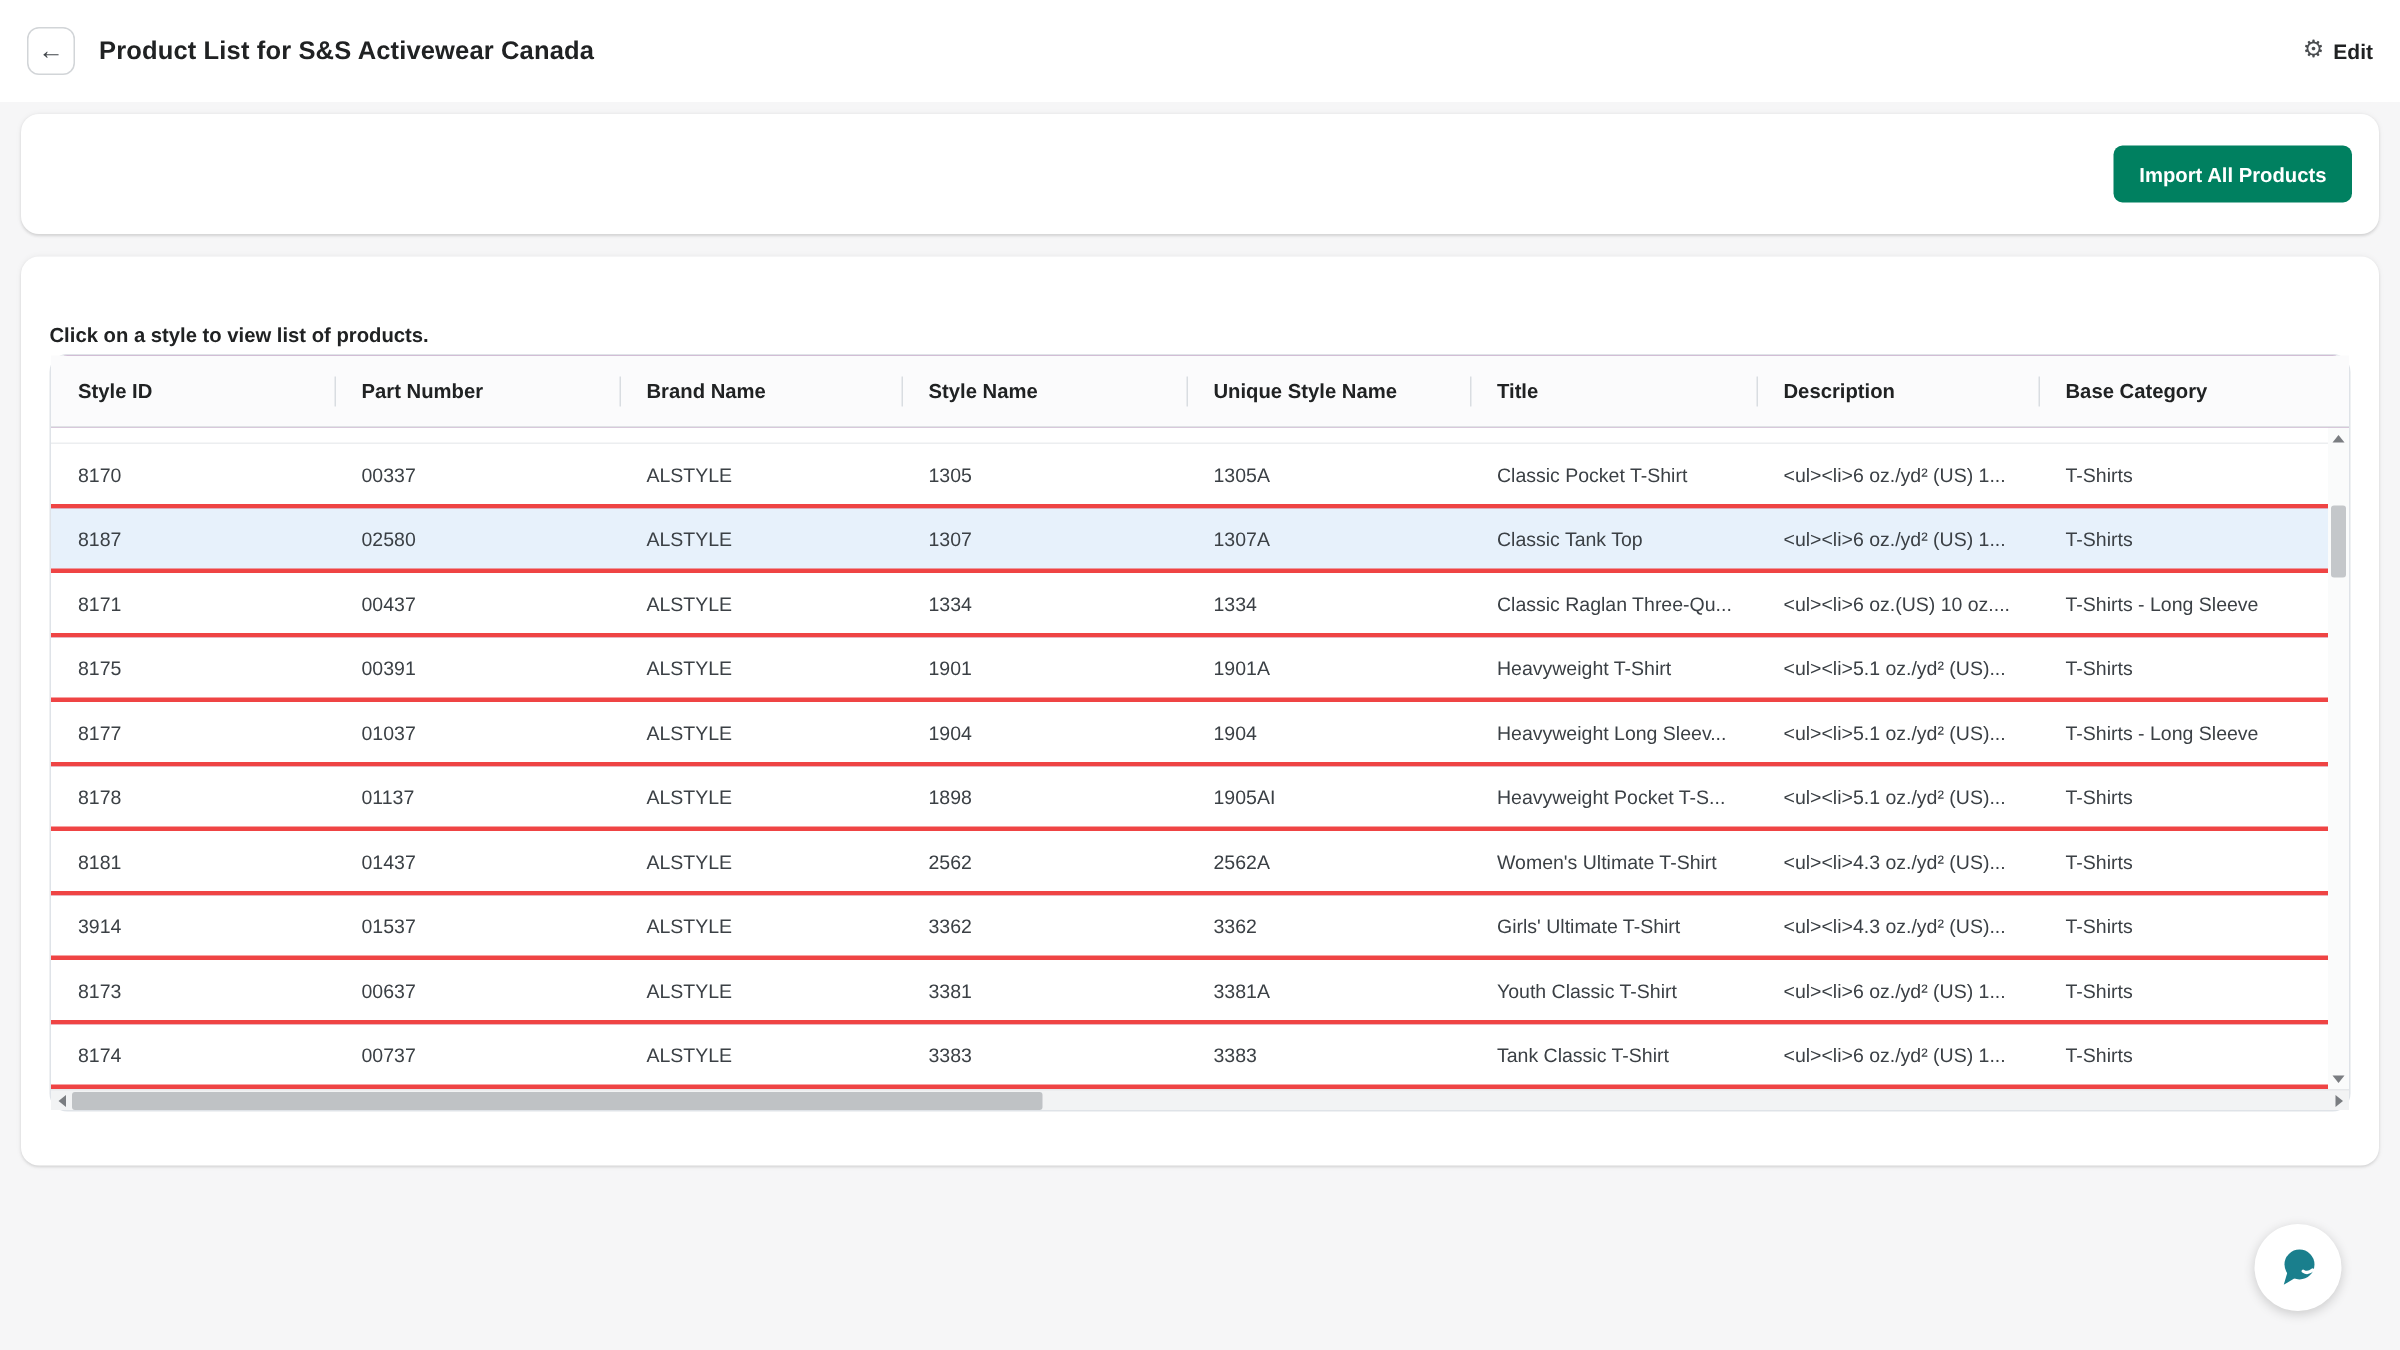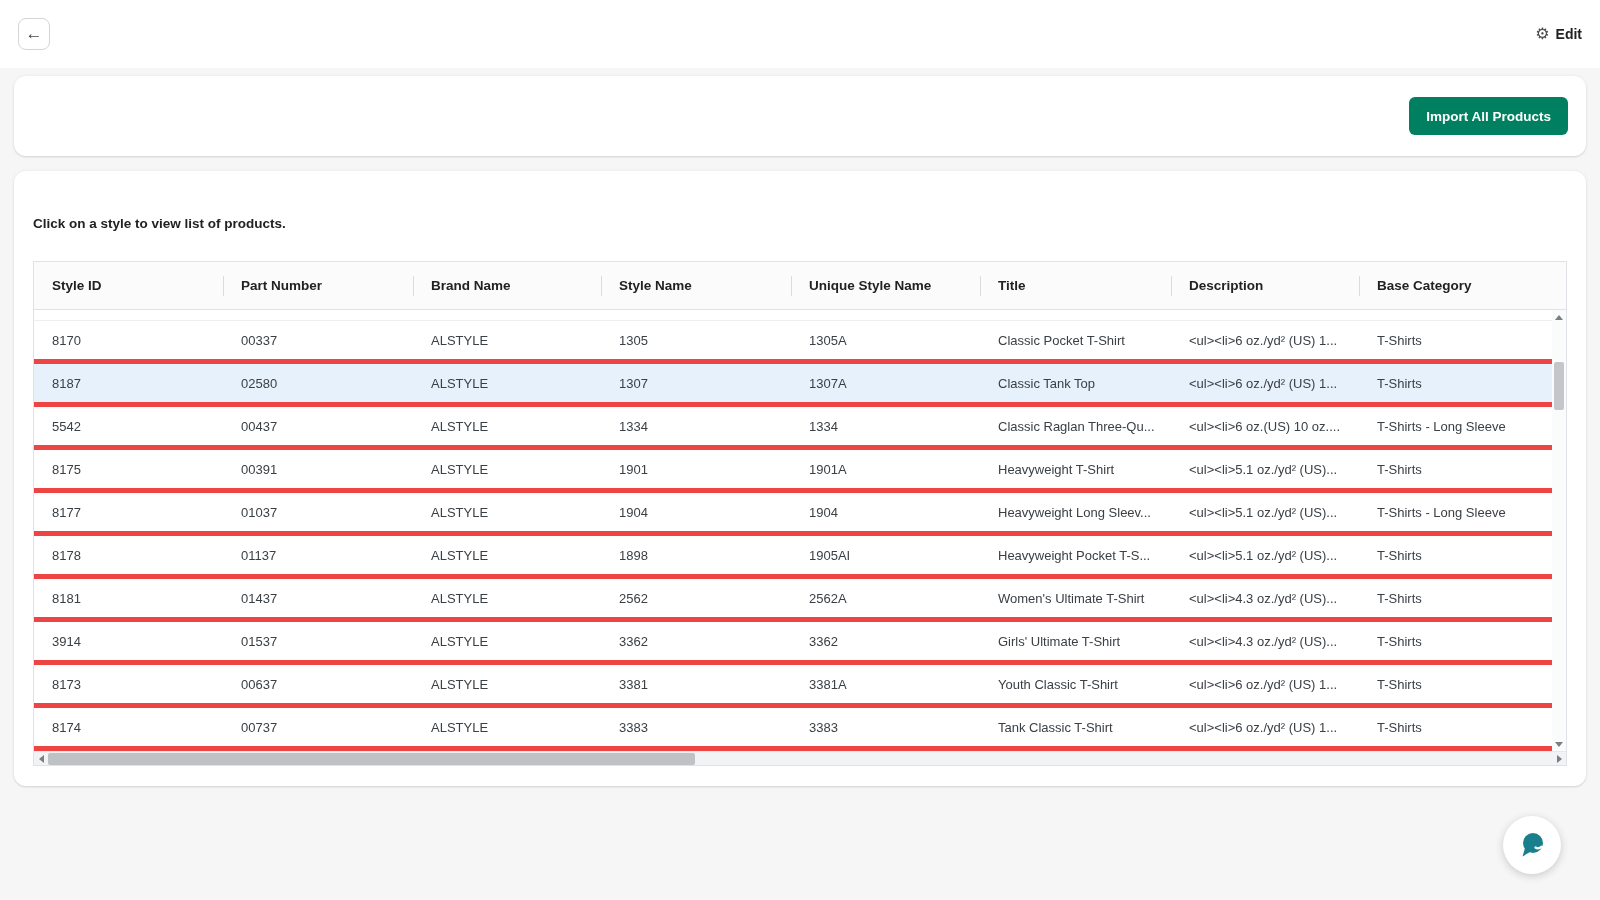--- a/index.html
+++ b/index.html
@@ -19,32 +19,32 @@
   .card { background:#fff; border-radius:12px; margin:0 14px;
           box-shadow:0 0 4px rgba(23,24,24,.05), 0 1px 2px rgba(0,0,0,.12); }
   .card-toolbar { margin-top:8px; height:80px; position:relative; }
   .btn-primary { position:absolute; right:18px; top:21px; height:38px; padding:12px 17px;
                  background:#008060; color:#fff; border:none; border-radius:6px;
                  font-family:"Liberation Sans", sans-serif; font-size:13.5px; font-weight:700; cursor:pointer; }
   .card-table { margin-top:15px; padding:0 19px 20px; min-height:606px; }
   .hint { padding-top:45px; font-size:13.5px; font-weight:700; color:#202223; }
 
   
-  .table { margin-top:30px; border:1px solid #dfe3e8; border-radius:0; background:#701a75; }
+  .table { margin-top:5px; border:1px solid #dfe3e8; border-radius:12px; background:#701a75; }
   .thead { display:grid; grid-template-columns:189px 190px 188px 190px 189px 191px 188px 1fr;
            height:48px; background:#fbfbfc; border-bottom:1px solid #e0e3e6; align-items:center; }
   .th { font-size:13.5px; font-weight:700; padding-left:18px; position:relative; color:#202223; }
   .th + .th::before { content:""; position:absolute; left:0; top:50%; transform:translateY(-50%);
                       width:1px; height:20px; background:#d9dde1; }
 
   .tbody-wrap { position:relative; height:441px; overflow:hidden; }
   .tbody { width:calc(100% - 14px); }
   .partial-row { height:11px; background:#fff; border-bottom:1px solid #eceef0; overflow:hidden; }
   .trow { display:grid; grid-template-columns:189px 190px 188px 190px 189px 191px 188px 1fr;
-          height:43px; align-items:center; border-bottom:5px solid #ef4444; background:#fff; cursor:pointer; }
+          height:43px; align-items:center; border-bottom:3px solid #ef4444; background:#fff; cursor:pointer; }
   .trow.highlight { background:#e7f1fb; }
   .td { font-size:13px; color:#3b4045; padding-left:18px; padding-right:10px; white-space:nowrap;
         overflow:hidden; text-overflow:clip; }
 
   
   .vscroll { position:absolute; top:0; right:0; bottom:0; width:14px; background:#fafbfb;
              display:flex; flex-direction:column; align-items:center; }
   .v-arrow { width:14px; height:14px; display:flex; align-items:center; justify-content:center; cursor:pointer; }
   .tri-up { width:0; height:0; border-left:4px solid transparent; border-right:4px solid transparent; border-bottom:5px solid #7a7d81; }
   .tri-down { width:0; height:0; border-left:4px solid transparent; border-right:4px solid transparent; border-top:5px solid #7a7d81; }
@@ -63,20 +63,21 @@
               background:#fff; box-shadow:0 2px 8px rgba(0,0,0,.18); display:flex; align-items:center;
               justify-content:center; cursor:pointer; }
 </style>
 </head>
 <body>
 
 <div class="topbar">
   <div class="back-btn">
     <span>←</span>
   </div>
+  <div class="page-title">Product List for S&amp;S Activewear Canada</div>
   <div class="edit-action">
     <span class="gear">⚙</span>
     <span class="edit-label">Edit</span>
   </div>
 </div>
 
 <div class="card card-toolbar">
   <button class="btn-primary">Import All Products</button>
 </div>
 
@@ -115,21 +116,21 @@
     <div class="td">02580</div>
     <div class="td">ALSTYLE</div>
     <div class="td">1307</div>
     <div class="td">1307A</div>
     <div class="td">Classic Tank Top</div>
     <div class="td">&lt;ul&gt;&lt;li&gt;6 oz./yd² (US) 1...</div>
     <div class="td">T-Shirts</div>
   </div>
 
   <div class="trow">
-    <div class="td">5542</div>
+    <div class="td">8171</div>
     <div class="td">00437</div>
     <div class="td">ALSTYLE</div>
     <div class="td">1334</div>
     <div class="td">1334</div>
     <div class="td">Classic Raglan Three-Qu...</div>
     <div class="td">&lt;ul&gt;&lt;li&gt;6 oz.(US) 10 oz....</div>
     <div class="td">T-Shirts - Long Sleeve</div>
   </div>
 
   <div class="trow">

